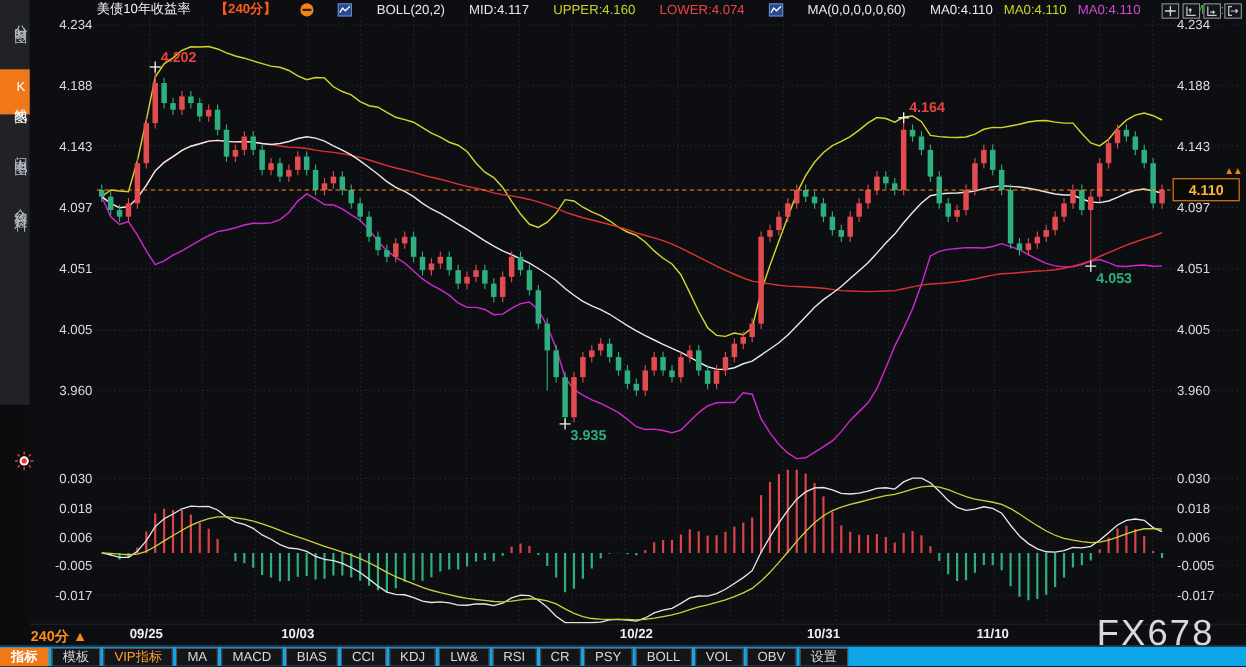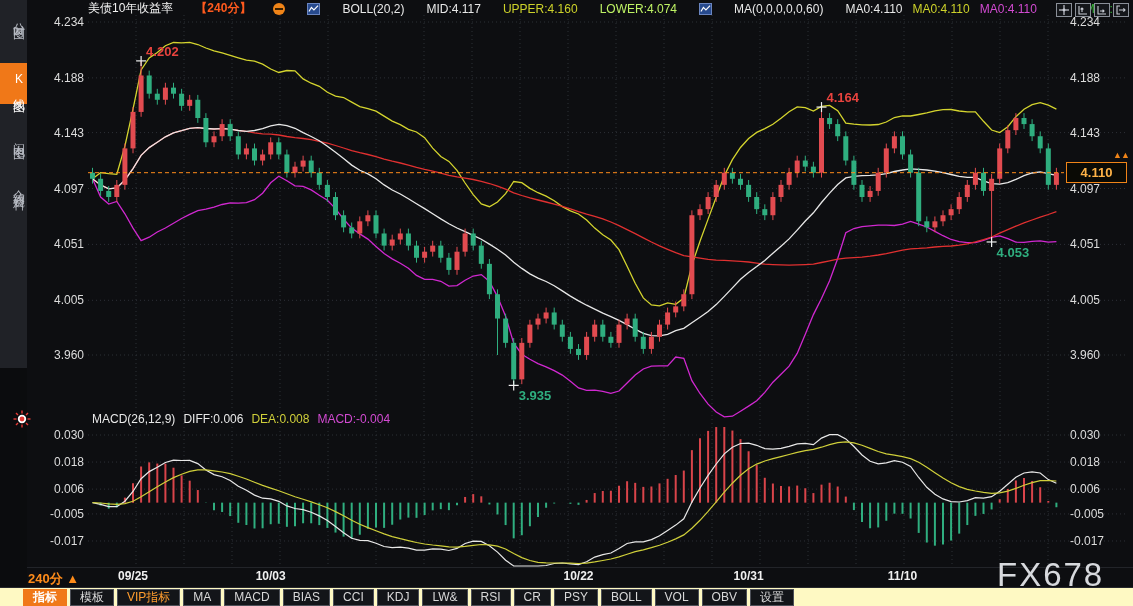--- a/index.html
+++ b/index.html
@@ -10,21 +10,21 @@
   
   .sidebar{left:0;top:0;width:27px;height:606px;background:#0b0c0e;z-index:3;}
   .sidebar-top{position:absolute;left:0;top:0;width:27px;height:368px;background:#202227;}
   .side-item{position:relative;width:27px;text-align:center;padding:9px 0;color:#b9bdc5;font-size:12px;
     writing-mode:vertical-rl;text-orientation:upright;letter-spacing:3px;margin:0 auto;cursor:pointer;}
   .side-item.active{background:#f07818;color:#fff;}
   
   .hdr{left:88px;top:1px;height:15px;display:flex;align-items:center;gap:22px;font-size:12px;color:#e8e8e8;white-space:nowrap;}
   .hdr .ttl{color:#f2f2f2;}
   .hdr .interval{color:#ff5a1e;font-weight:bold;}
-  .hdr .yellow{color:#cdd22a;text-align:right;} .hdr .magenta{color:#bef264;} .hdr .white{color:#e8e8e8;}
+  .hdr .yellow{color:#cdd22a;text-align:right;} .hdr .magenta{color:#ef4444;} .hdr .white{color:#e8e8e8;}
   .mini-chart-icon{display:inline-block;width:13px;height:12px;background:#274a8e;border:1px solid #6a85c0;position:relative;}
   .minus-icon{display:inline-block;width:12px;height:12px;border-radius:50%;background:#f08418;position:relative;cursor:pointer;}
   .minus-icon::after{content:"";position:absolute;left:2px;right:2px;top:5px;height:2px;background:#3a2000;}
   
   .tr-btns{right:4px;top:3px;display:flex;gap:3px;}
   .tr-btn{width:16px;height:14px;border:1px solid #8a8f98;background:#14161a;display:flex;align-items:center;justify-content:center;cursor:pointer;}
   
   .plabel{position:absolute;font-size:12px;color:#dcdcdc;z-index:2;}
   .plabel.left{width:54px;text-align:right;left:30px;}
   .plabel.right{left:1070px;text-align:left;}
@@ -32,21 +32,21 @@
   
   .macd-hdr{left:92px;top:412px;font-size:12px;display:flex;gap:8px;white-space:nowrap;}
   
   .badge{left:1066px;top:162px;width:61px;height:21px;border:1px solid #f08418;background:#0a0a05;color:#ffb347;
     font-size:13px;font-weight:bold;display:flex;align-items:center;justify-content:center;z-index:4;}
   .badge-arrow{left:1113px;top:150px;color:#f08418;font-size:9px;z-index:4;letter-spacing:-1px;}
   
   .anno{position:absolute;font-size:13px;font-weight:bold;z-index:2;}
   
   .interval-bl{left:28px;top:570px;color:#ff8c1a;font-size:13px;font-weight:bold;z-index:3;cursor:pointer;}
-  .toolbar{left:0;top:587px;width:1133px;height:19px;background:#fef9c3;border-top:1px solid #26282d;display:flex;align-items:center;gap:3px;padding-left:23px;z-index:3;}
+  .toolbar{left:0;top:587px;width:1133px;height:19px;background:#0ea5e9;border-top:1px solid #26282d;display:flex;align-items:center;gap:3px;padding-left:0;z-index:3;}
   .tab{border:1px solid #4d5058;background:#131519;color:#d8d8d8;font-size:12px;padding:0 9px;height:17px;line-height:15px;cursor:pointer;white-space:nowrap;}
   .tab.active{background:#f07818;border-color:#f07818;color:#fff;font-weight:bold;}
   .tab.vip{color:#ff9d2e;}
   .watermark{left:997px;top:556px;font-size:33px;color:#e2e4e8;letter-spacing:2px;z-index:2;opacity:.95;}
   .sep-line{position:absolute;left:0;top:567px;width:1133px;height:1px;background:#222429;z-index:2;}
   .reddot{left:13px;top:410px;z-index:4;cursor:pointer;}
 </style>
 </head>
 <body>
 
@@ -538,26 +538,20 @@
     <div class="tr-btn">
       <svg width="10" height="10">
           <g stroke="#c8ccd4" stroke-width="1.1" fill="none">
             <path d="M4,1 L1,1 L1,9 L4,9"></path>
             <path d="M3,5 L9,5 M7.4,3.4 L9,5 L7.4,6.6"></path>
           </g>
         </svg>
     </div>
   </div>
 
-  <div class="overlay macd-hdr">
-    <span style="color:#e8e8e8">MACD(26,12,9)</span>
-    <span style="color:#e8e8e8">DIFF:0.006</span>
-    <span style="color:#cfcf3a">DEA:0.008</span>
-    <span style="color:#d24ad2">MACD:-0.004</span>
-  </div>
 
   <div class="overlay badge">4.110</div>
   <div class="overlay badge-arrow">▲▲</div>
 
   <div class="sep-line"></div>
   <div class="overlay interval-bl">240分 ▲</div>
   <div class="overlay watermark">FX678</div>
   <div class="overlay toolbar">
       <div id="tabs" style="display:flex;gap:3px;">
         <div class="tab active">指标</div>

